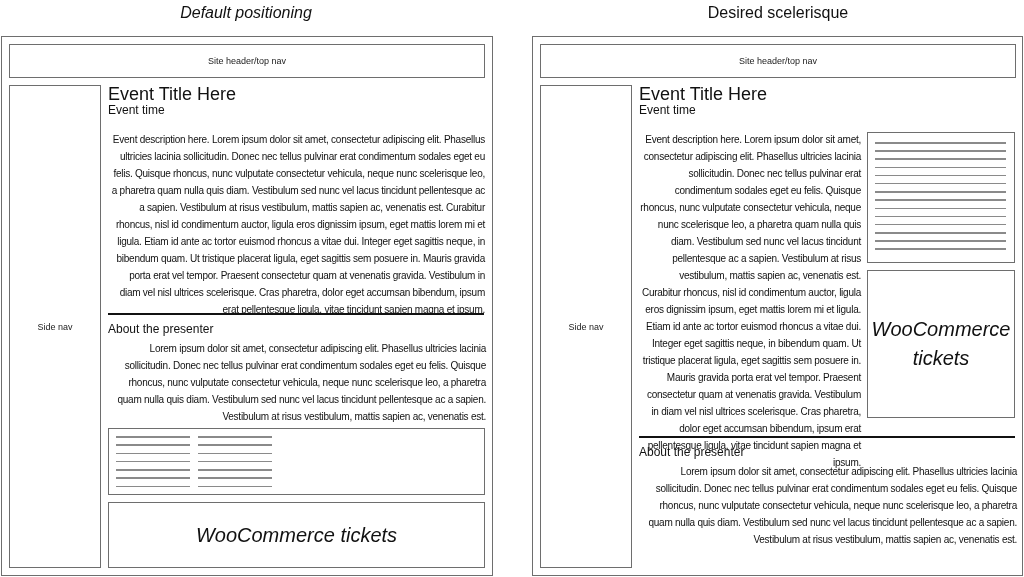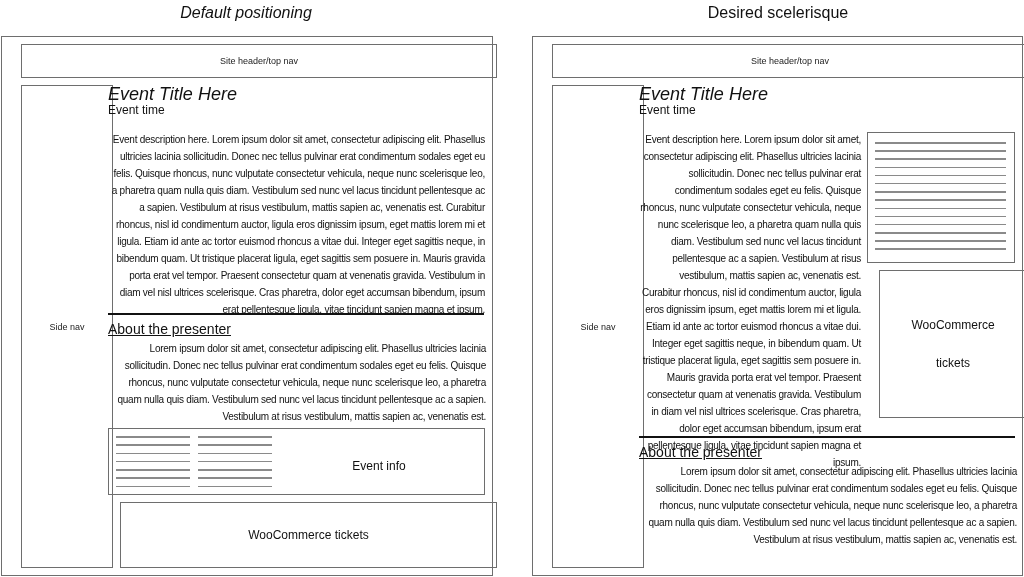--- a/index.html
+++ b/index.html
@@ -1,28 +1,28 @@
 <!DOCTYPE html>
 <html><head>
 <meta charset="utf-8">
 <style>
   html, body { margin:0; padding:0; }
   body { width:1024px; height:577px; position:relative; background:#ffffff; overflow:hidden;
          font-family:"Liberation Sans", sans-serif; color:#1a1a1a; }
   .abs { position:absolute; box-sizing:border-box; }
   .panel-title { font-size:16px; text-align:center; color:#111; }
   .frame { border:1.5px solid #6e6e6e; }
-  .box { border:1.5px solid #6e6e6e; display:flex; align-items:center; justify-content:center;margin-left:12px; }
+  .box { border:1.5px solid #6e6e6e; display:flex; align-items:center; justify-content:center; }
   .small-label { font-size:9px; color:#222; }
-  .ev-title { font-size:18px; color:#111; line-height:20px; white-space:nowrap;font-style:italic; }
+  .ev-title { font-size:18px; color:#111; line-height:20px; white-space:nowrap; }
   .ev-time { font-size:12px; color:#111; line-height:12px; }
   .body-text { font-size:10px; line-height:17px; color:#111; text-align:right; hyphens:auto; }
-  .h2 { font-size:14px; line-height:18px; color:#111; white-space:nowrap;text-decoration:underline; }
+  .h2 { font-size:12px; line-height:18px; color:#111; white-space:nowrap; }
   .rule { height:2px; background:#111; }
-  .big-label { font-size:12px; color:#111; text-align:center; line-height:38px; }
+  .big-label { font-size:20px; color:#111; text-align:center; line-height:29px;font-style:italic; }
   .lines { display:flex; flex-direction:column; justify-content:space-between; }
   .lines span { display:block; height:1.5px; background:#8a8a8a; }
 </style>
 </head>
 <body>
 
 <div class="abs panel-title" style="left:0;top:4px;width:492px;font-style:italic;">Default positioning</div>
 
 <div class="abs frame" style="left:1px;top:36px;width:492px;height:540px;"></div>
 
@@ -56,21 +56,20 @@
   </div>
   <div class="abs lines" style="left:89px;top:7px;width:74px;height:51px;">
     <span></span>
       <span></span>
       <span></span>
       <span></span>
       <span></span>
       <span></span>
       <span></span>
   </div>
-  <div class="abs big-label" style="left:200px;top:18px;width:140px;">Event info</div>
 </div>
 
 <div class="abs box" style="left:108px;top:502px;width:377px;height:66px;">
   <span class="big-label">WooCommerce tickets</span>
 </div>
 
 <div class="abs panel-title" style="left:532px;top:4px;width:492px;">Desired scelerisque</div>
 
 <div class="abs frame" style="left:532px;top:36px;width:491px;height:540px;"></div>
 

